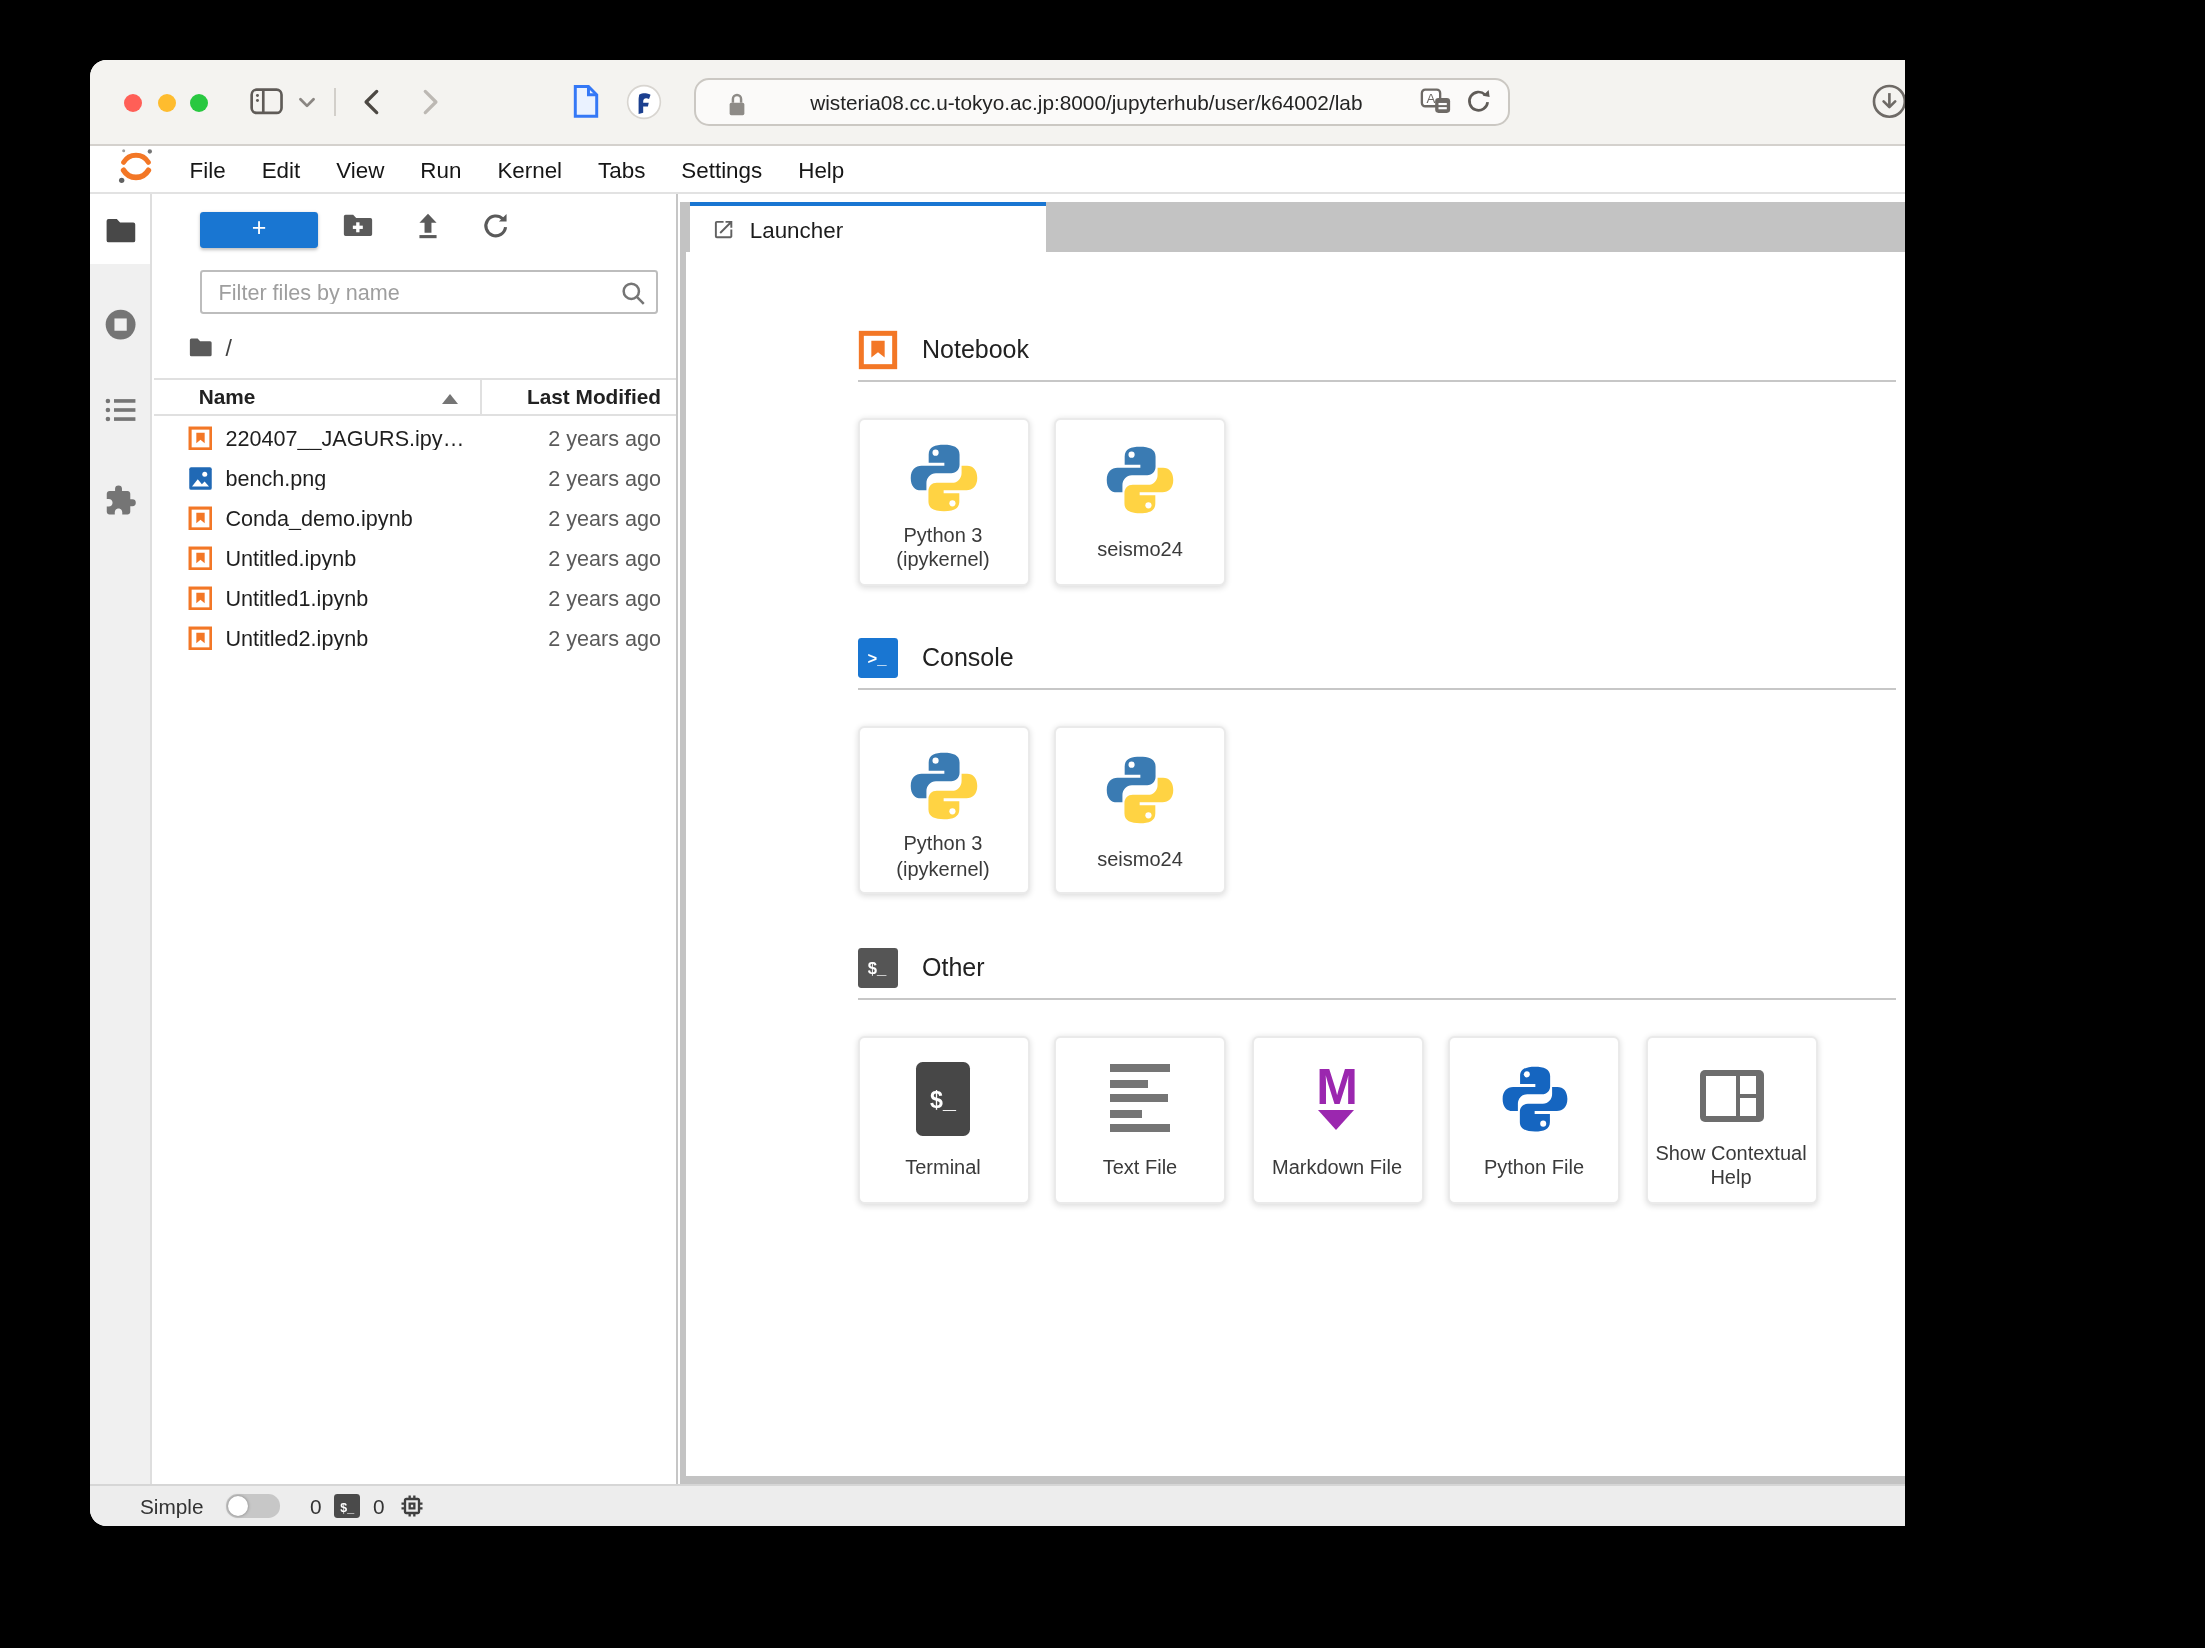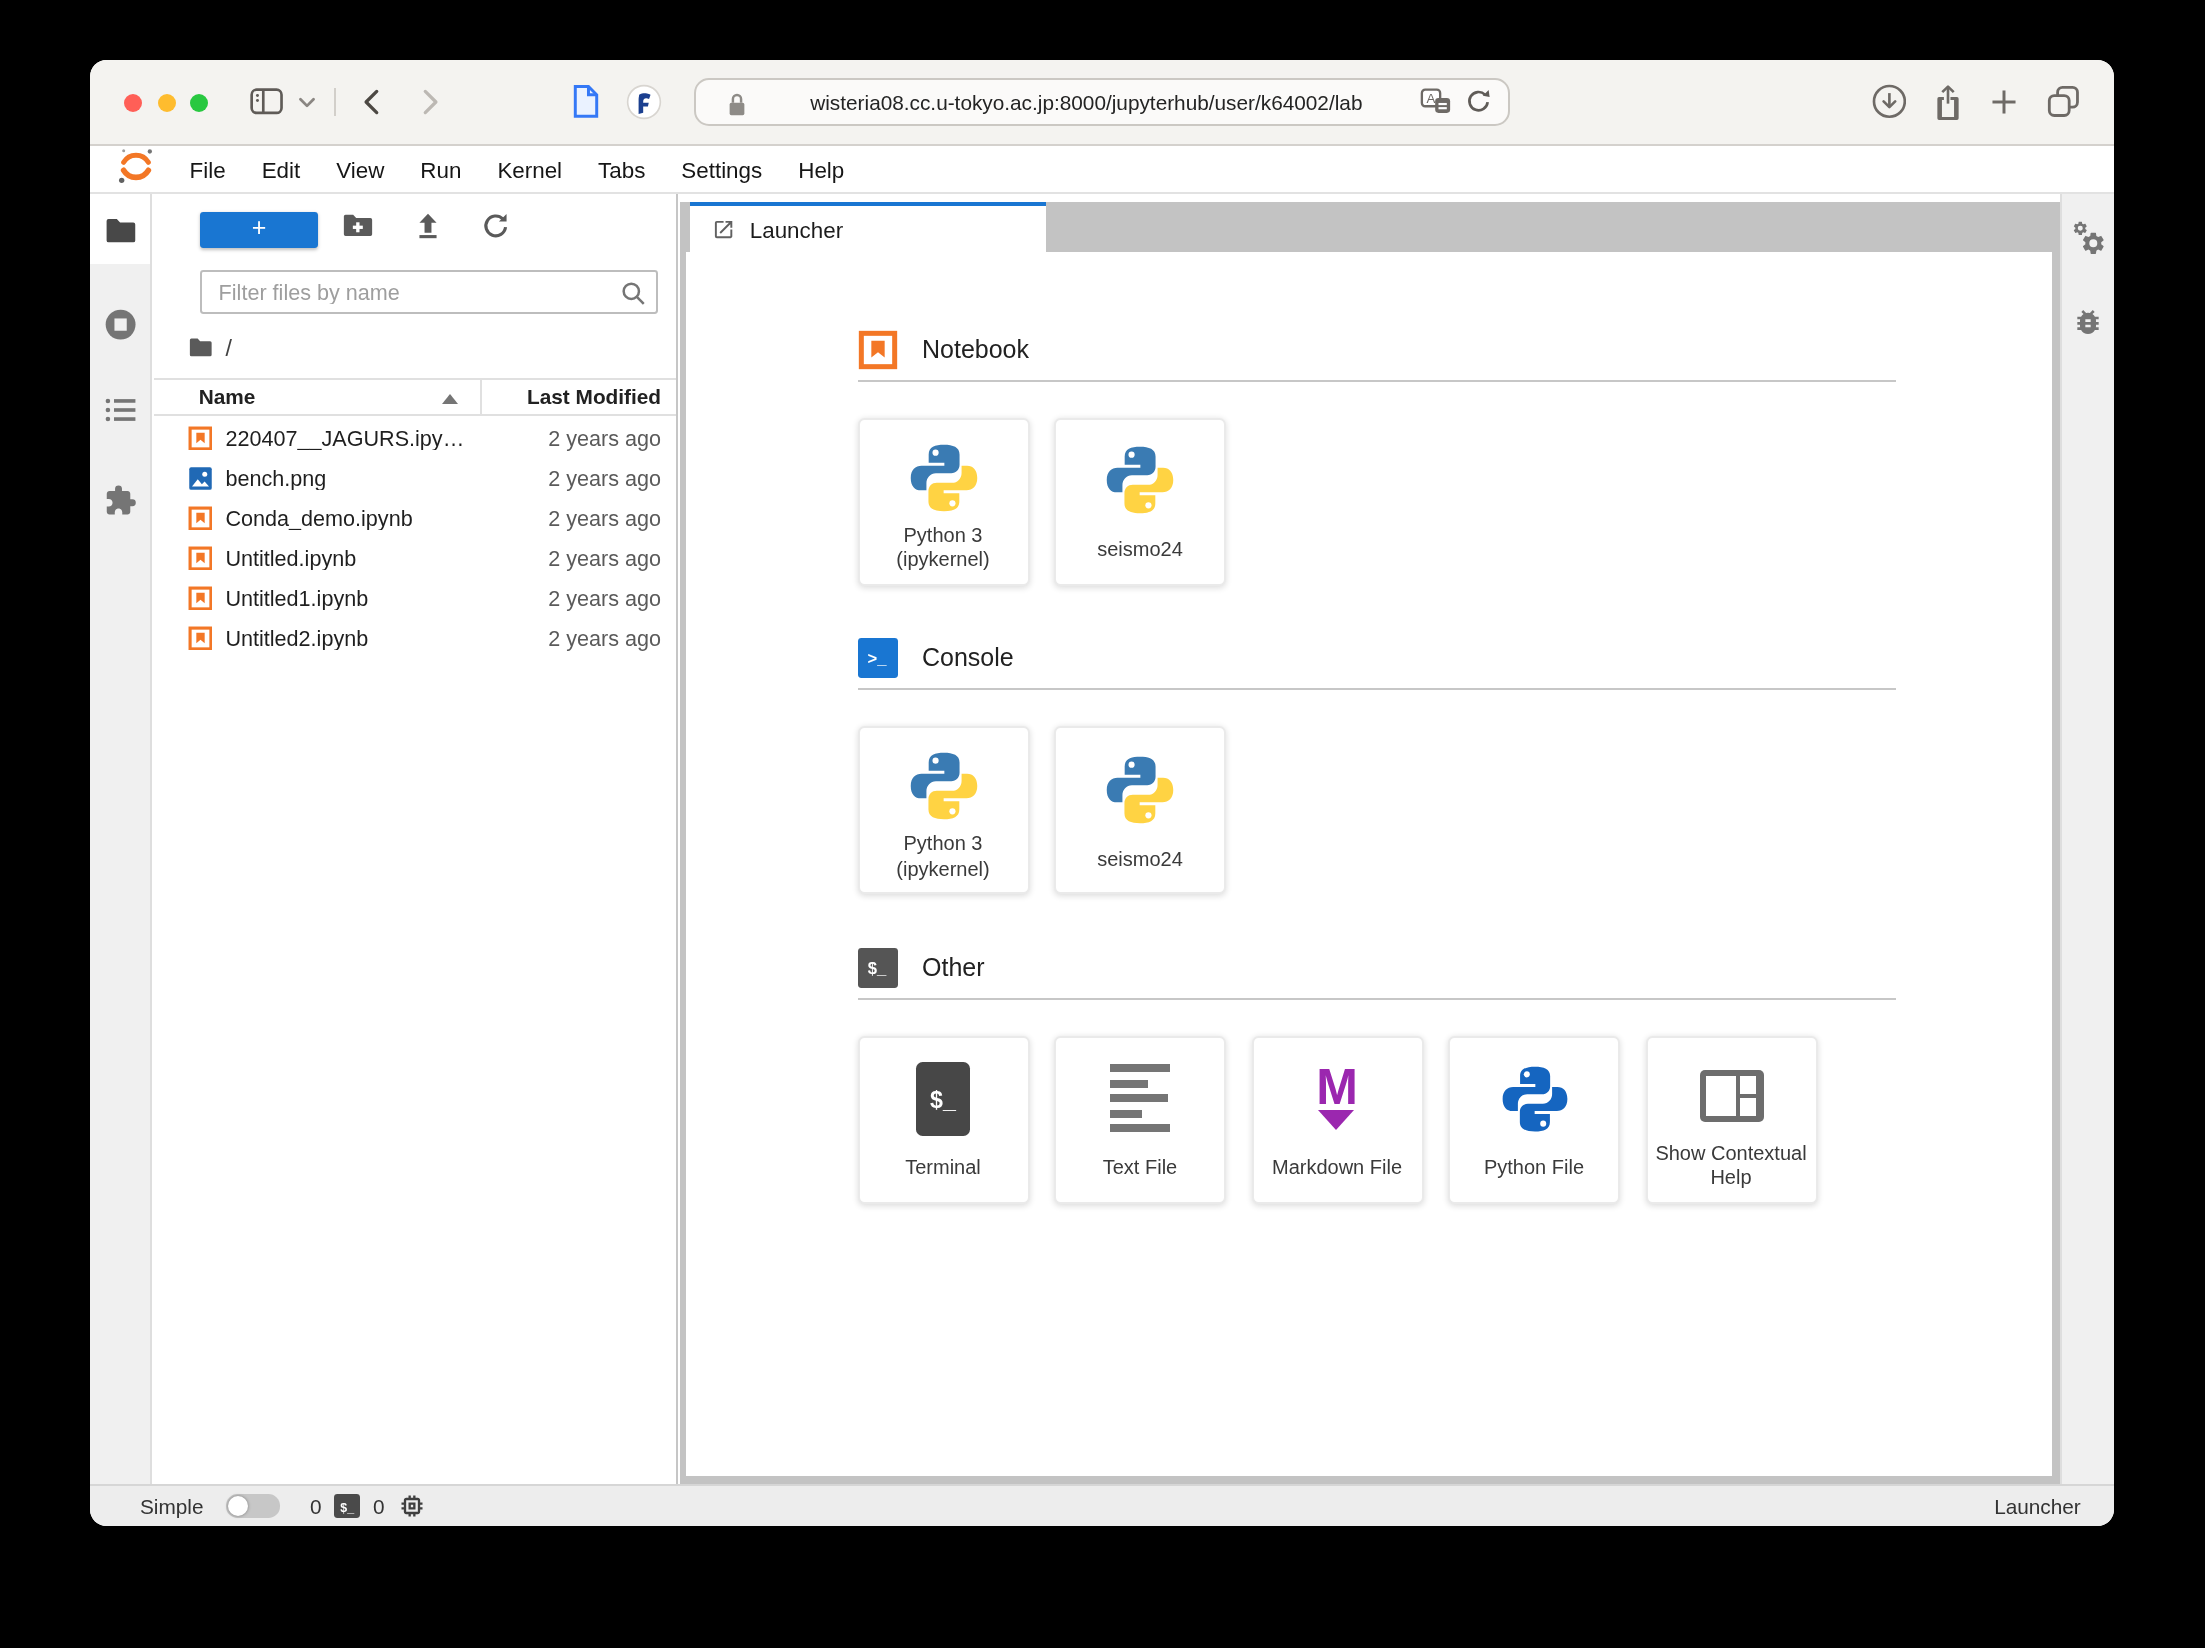--- a/index.html
+++ b/index.html
@@ -1,17 +1,17 @@
 <!DOCTYPE html>
 <html style="font-size:13.3px"><head>
 <meta charset="utf-8">
 <style>
   * { margin:0; padding:0; box-sizing:border-box; font-family:"Liberation Sans",sans-serif; }
   html,body { background:#000; }
-  .stage { position:relative; width:2205px; height:1649px; background:#000; overflow:hidden; }
+  .stage { position:relative; width:1905px; height:1649px; background:#000; overflow:hidden; }
   .scale2 { position:absolute; left:0; top:0; width:1103px; height:824px; transform:scale(2); transform-origin:0 0; }
 
   .mac-window { position:absolute; left:45px; top:30px; width:1012px; height:733px;
     background:#fff; border-radius:8.3px; overflow:hidden; }
 
   
   .chrome { position:absolute; left:0; top:0; width:100%; height:43px; background:#f4f3f0;
     border-bottom:0.8px solid #d4d1cd; display:flex; align-items:center; }
   .traffic { display:flex; gap:7.5px; margin-left:17.4px; }
   .dot { width:9px; height:9px; border-radius:50%; }

